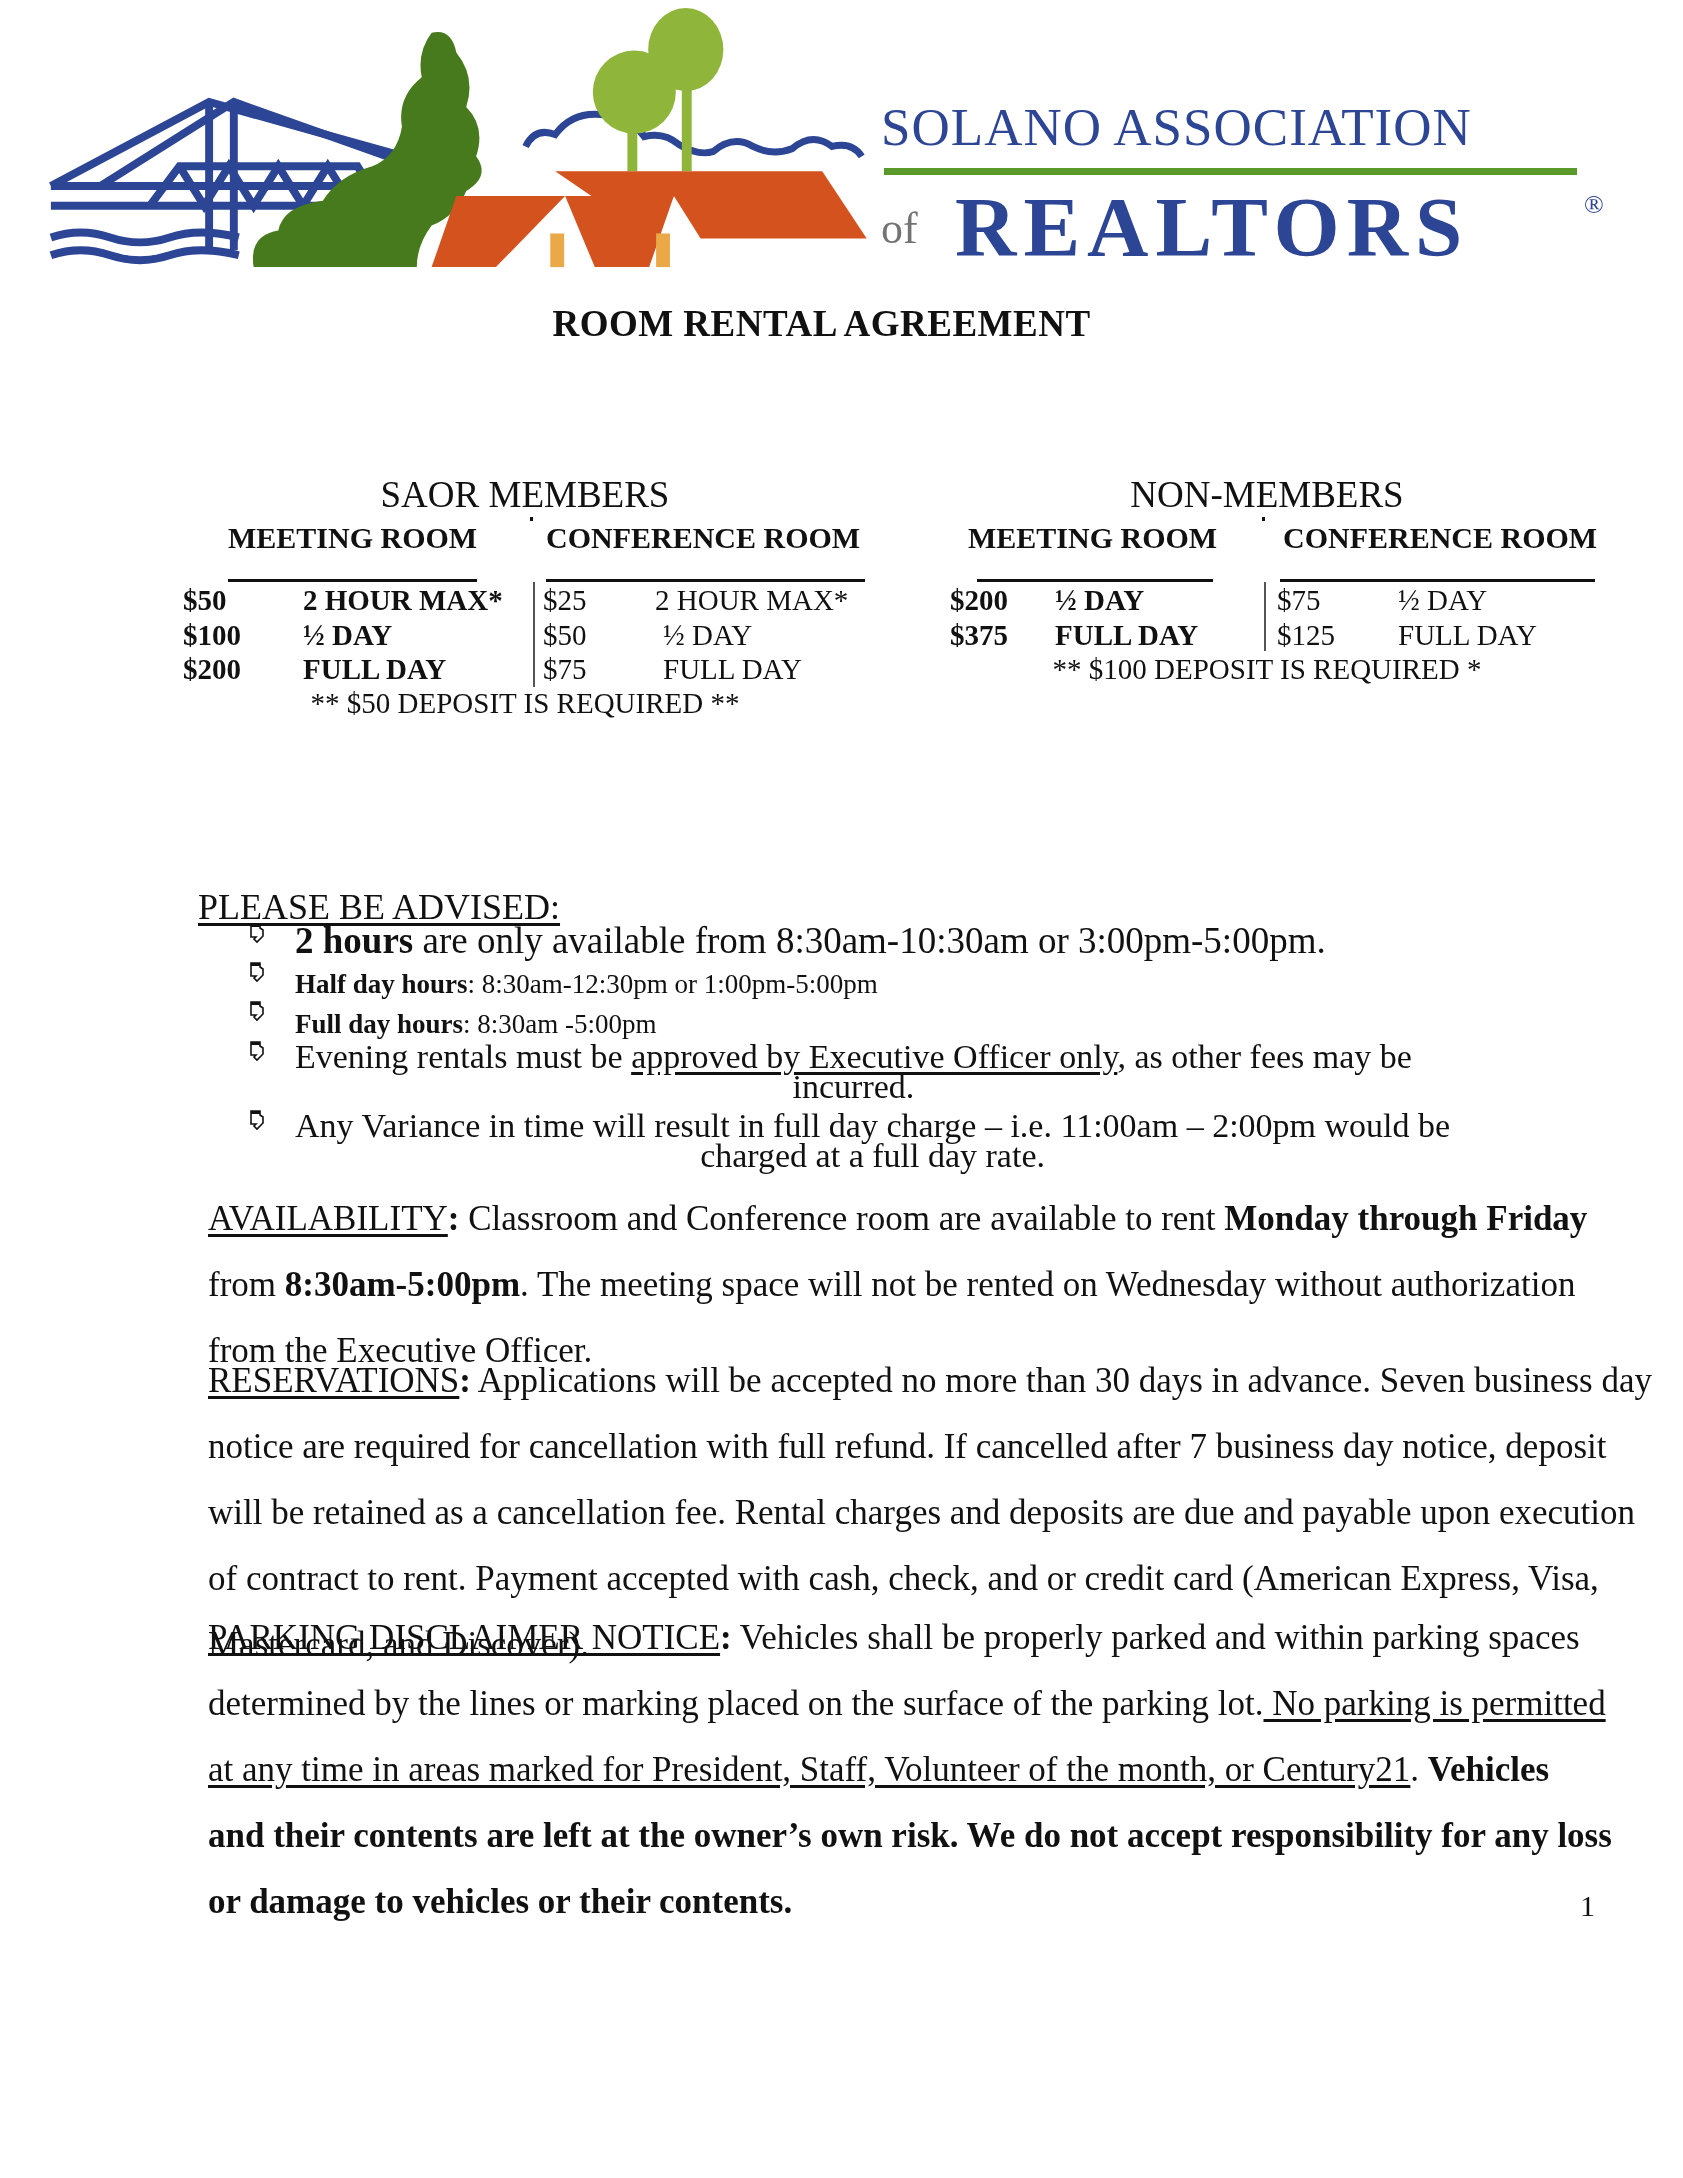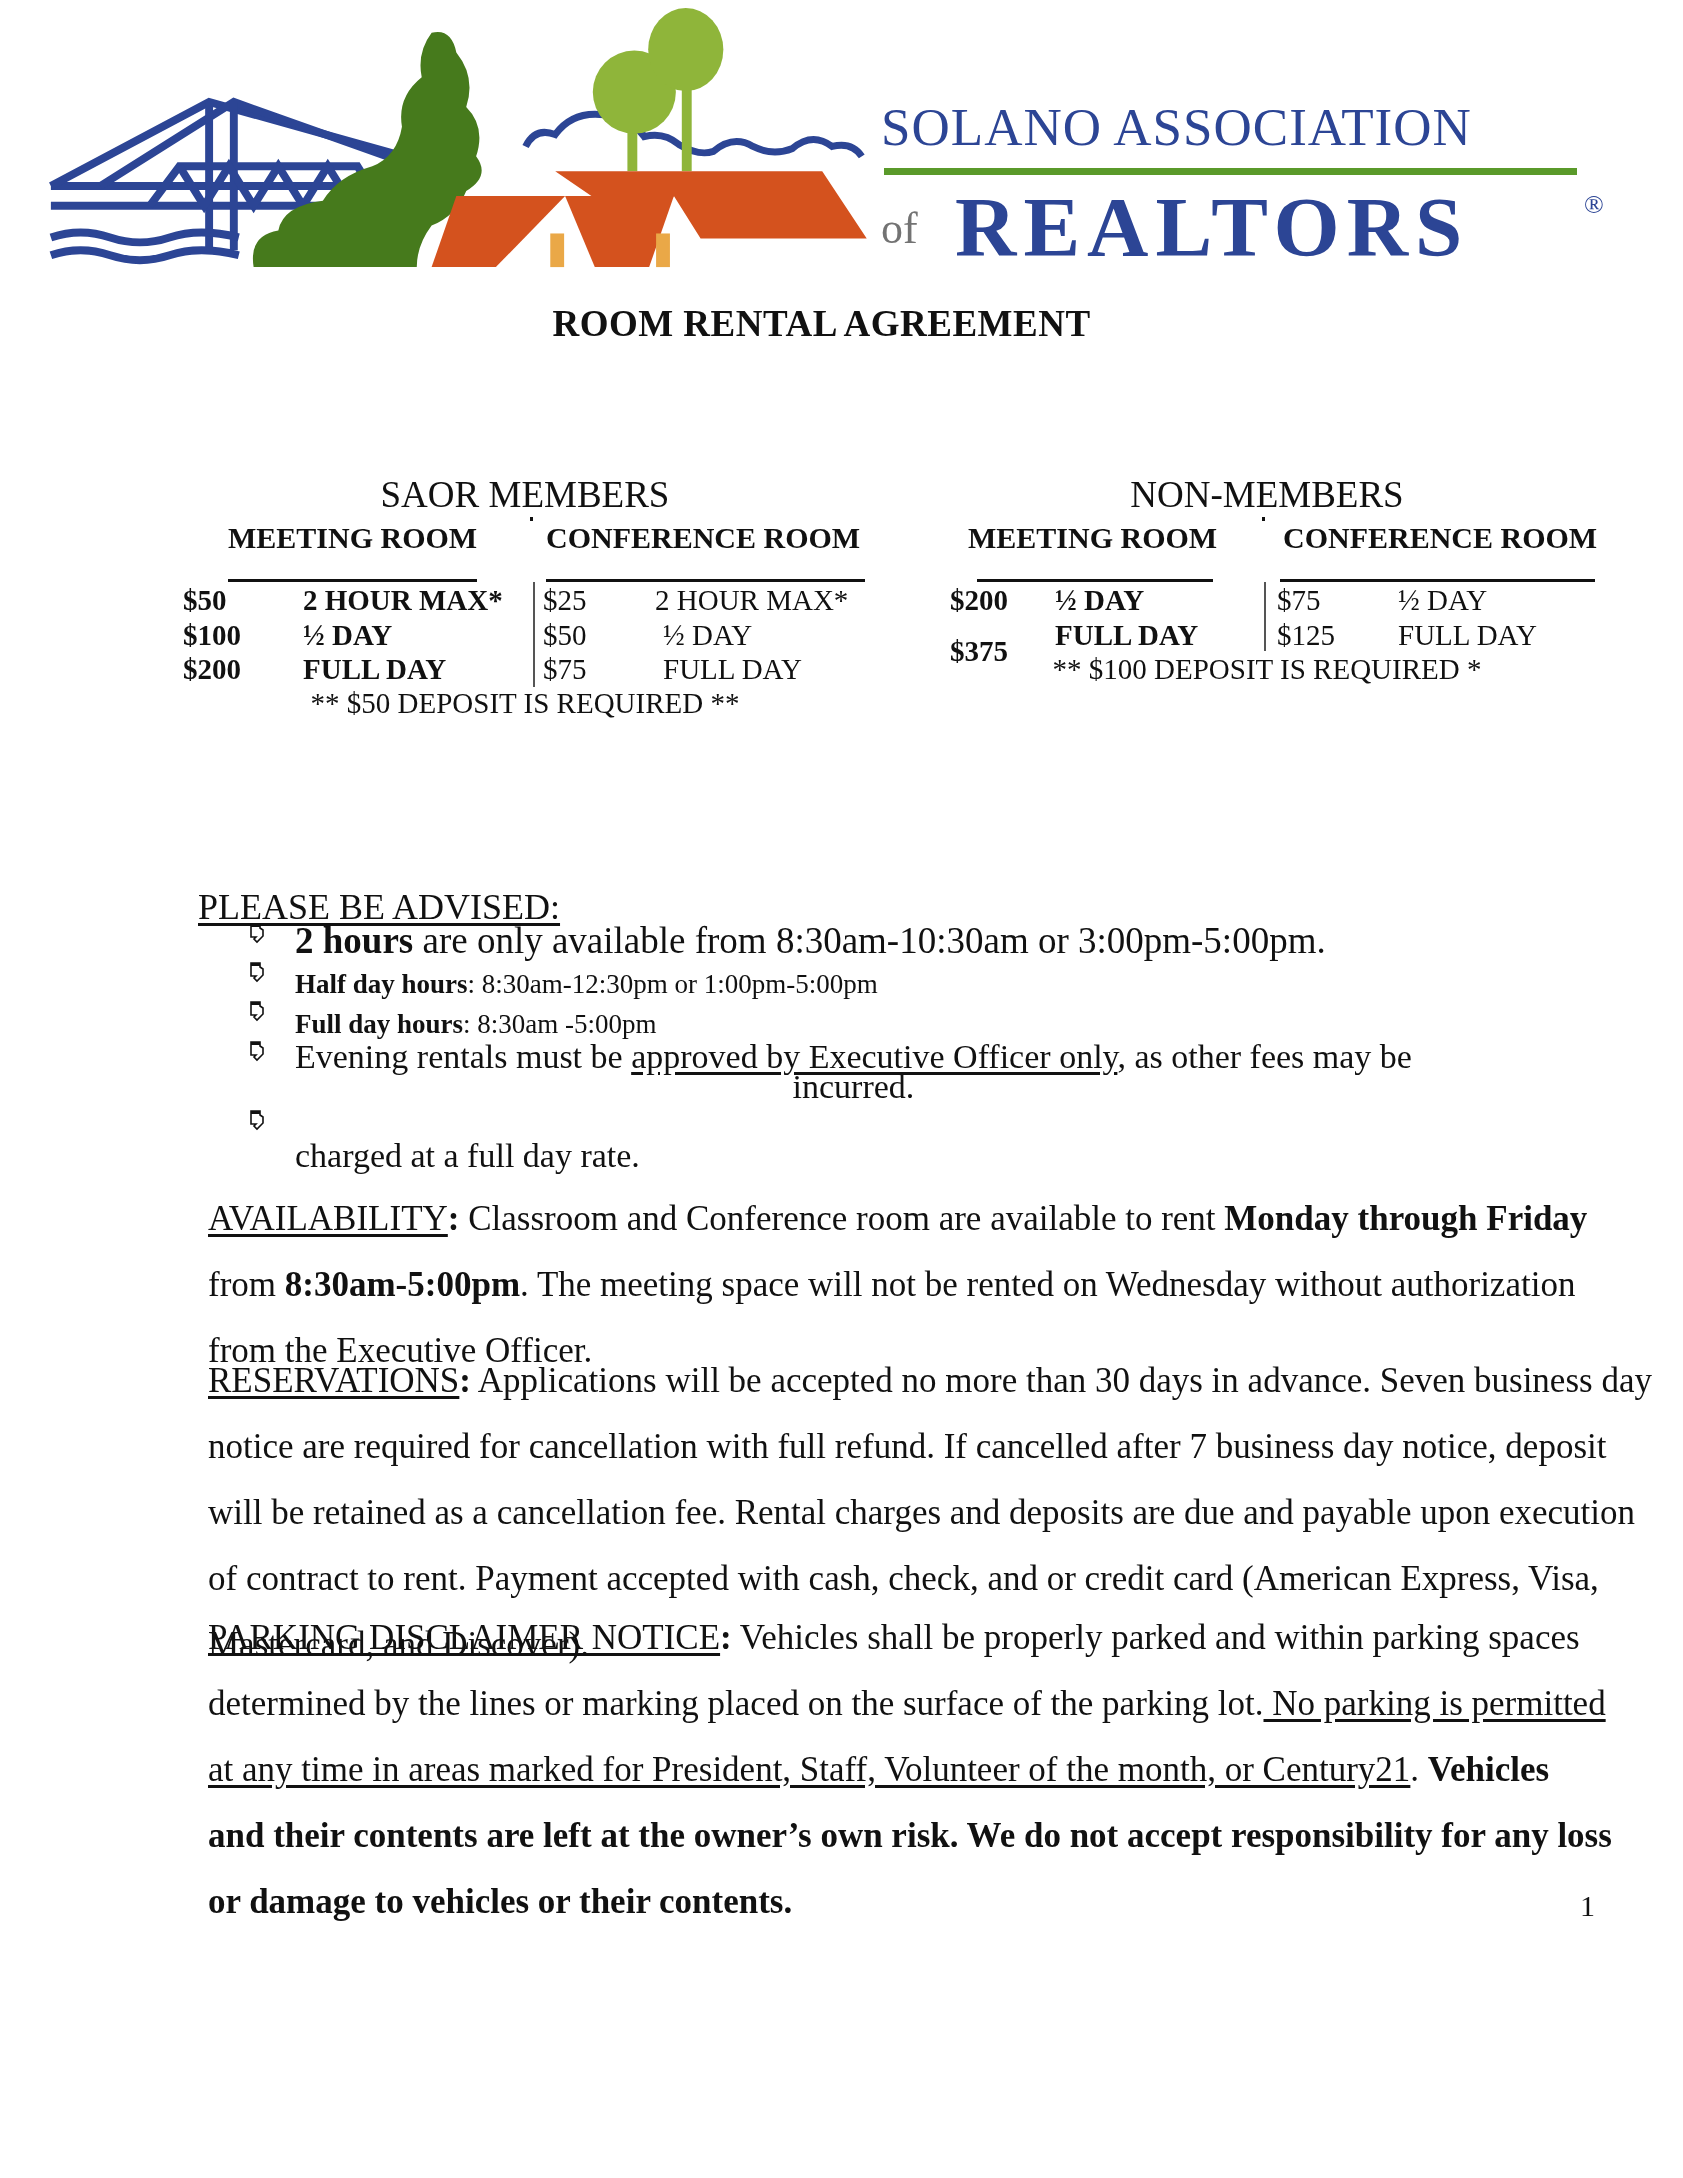--- a/index.html
+++ b/index.html
@@ -113,21 +113,21 @@
 <div class="abs dot" style="left:1262px;top:517px;"></div>
 <div class="abs sub-h" style="left:968px;top:521px;">MEETING ROOM</div>
 <div class="abs sub-h" style="left:1283px;top:521px;">CONFERENCE ROOM</div>
 <div class="abs uline" style="left:977px;top:579px;width:236px;"></div>
 <div class="abs uline" style="left:1280px;top:579px;width:315px;"></div>
 <div class="abs vline" style="left:1264px;top:582px;height:69px;"></div>
 
 <div>
   <div class="abs cell b" style="left:950px;top:584px;">$200</div>
   <div class="abs cell b" style="left:1055px;top:584px;">½ DAY</div>
-  <div class="abs cell b" style="left:950px;top:635px;">$375</div>
+  <div class="abs cell b" style="left:950px;top:619px;">$375</div>
   <div class="abs cell b" style="left:1055px;top:619px;">FULL DAY</div>
 </div>
 <div>
   <div class="abs cell" style="left:1277px;top:584px;">$75</div>
   <div class="abs cell" style="left:1398px;top:584px;">½ DAY</div>
   <div class="abs cell" style="left:1277px;top:619px;">$125</div>
   <div class="abs cell" style="left:1398px;top:619px;">FULL DAY</div>
 </div>
 <div class="abs dep" style="left:990px;width:554px;top:653px;">** $100 DEPOSIT IS REQUIRED *</div>
 
@@ -151,21 +151,21 @@
   </svg>
 <svg class="abs bullet-icon" style="left:245px;top:1109px;" viewBox="0 0 22 22">
     <path d="M6 2 h9 v4 l3 2 v6 l-6 6 l-3 -3 l2 -2 h-5 z" fill="#fff" stroke="#111" stroke-width="1.6"></path>
     <rect x="6" y="2" width="9" height="3" fill="#111"></rect>
   </svg>
 
 <div class="abs bl bl1"><b>2 hours</b><span> are only available from 8:30am-10:30am or 3:00pm-5:00pm.</span></div>
 <div class="abs bl bl2"><b>Half day hours</b><span>: 8:30am-12:30pm or 1:00pm-5:00pm</span></div>
 <div class="abs bl bl3"><b>Full day hours</b><span>: 8:30am -5:00pm</span></div>
 <div class="abs bl bl4"><span>Evening rentals must be </span><span class="u">approved by Executive Officer only</span><span>, as other fees may be</span><br><span>incurred.</span></div>
-<div class="abs bl bl5"><br><span>charged at a full day rate.</span></div>
+<div class="abs bl bl5"><span>Any Variance in time will result in full day charge – i.e. 11:00am – 2:00pm would be</span><br><span>charged at a full day rate.</span></div>
 
 <div class="abs para" style="top:1186px;"><span class="sec-h">AVAILABILITY</span><b>:</b><span> Classroom and Conference room are available to rent </span><b>Monday through Friday</b><span> from </span><b>8:30am-5:00pm</b><span>. The meeting space will not be rented on Wednesday without authorization from the Executive Officer.</span></div>
 
 <div class="abs para" style="top:1348px;width:1445px;"><span class="sec-h">RESERVATIONS</span><b>:</b><span> Applications will be accepted no more than 30 days in advance. Seven business day notice are required for cancellation with full refund. If cancelled after 7 business day notice, deposit will be retained as a cancellation fee. Rental charges and deposits are due and payable upon execution of contract to rent. Payment accepted with cash, check, and or credit card (American Express, Visa, Mastercard, and Discover).</span></div>
 
 <div class="abs para" style="top:1605px;width:1406px;"><span class="sec-h">PARKING DISCLAIMER NOTICE</span><b>:</b><span> Vehicles shall be properly parked and within parking spaces determined by the lines or marking placed on the surface of the parking lot.</span><span class="u"> No parking is permitted at any time in areas marked for President, Staff, Volunteer of the month, or Century21</span><span>. </span><b>Vehicles and their contents are left at the owner’s own risk. We do not accept responsibility for any loss or damage to vehicles or their contents.</b></div>
 
 <div class="abs pg">1</div>
 
 

